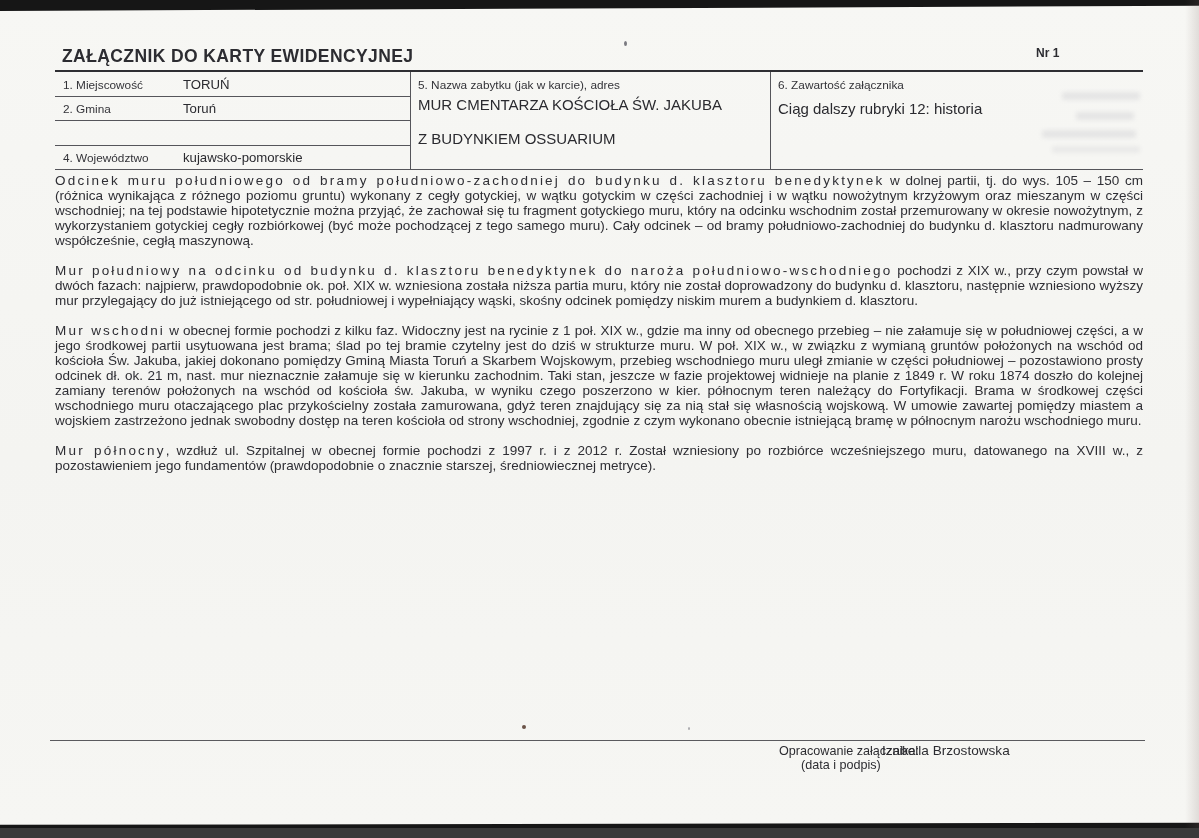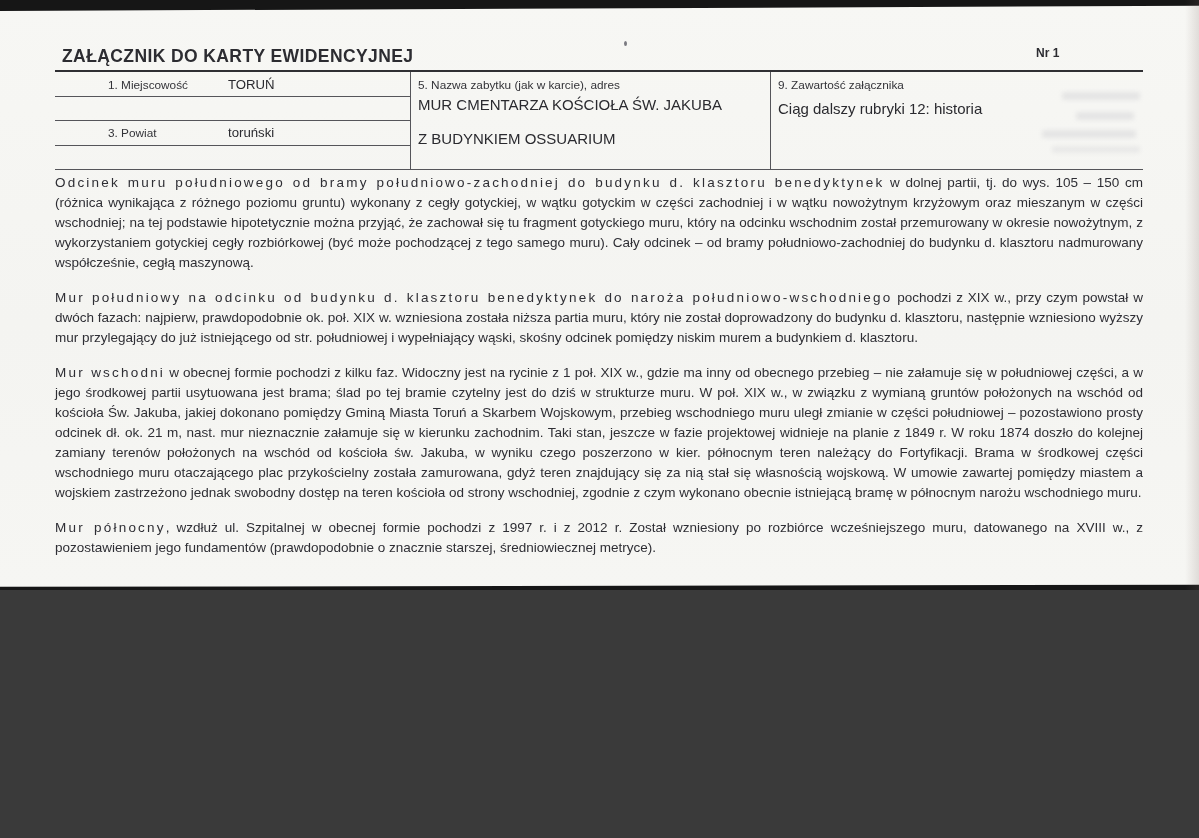--- a/index.html
+++ b/index.html
@@ -1,17 +1,17 @@
 <!DOCTYPE html>
 <html lang="pl"><head>
 <meta charset="utf-8">
 <style>
   html,body { margin:0; padding:0; background:#3a3a3a; }
   .scan {
-    position:relative; width:1199px; height:590px; overflow:hidden;
+    position:relative; width:1199px; height:828px; overflow:hidden;
     background:linear-gradient(180deg,#f7f7f4 0%,#f4f4f1 55%,#f6f6f3 100%);
     font-family:"Liberation Sans", sans-serif;
     color:#2c2c31;
   }
   
   .bar-top { position:absolute; top:0; left:0; width:1199px; height:11px; background:#161616;
              clip-path:polygon(0 0,100% 0,100% 52%,0 100%); }
   .bar-bottom { position:absolute; bottom:0; left:0; width:1199px; height:7px; background:#161616;
                 clip-path:polygon(0 55%,100% 25%,100% 100%,0 100%); }
   .edge-right { position:absolute; top:0; right:0; width:14px; height:838px;
@@ -24,30 +24,30 @@
 
   
   .line { position:absolute; background:#55555a; }
   .tbl-bottom { left:55px; top:169px; width:1088px; height:1px; }
   .v1 { left:410px; top:72px; width:1px; height:97px; }
   .v2 { left:770px; top:72px; width:1px; height:97px; }
   .sep1 { left:55px; top:96px;  width:355px; height:1px; }
   .sep2 { left:55px; top:120px; width:355px; height:1px; }
   .sep3 { left:55px; top:145px; width:355px; height:1px; }
 
-  .frow { position:absolute; left:55px; width:355px; height:24px;margin-left:45px; }
+  .frow { position:absolute; left:55px; width:355px; height:24px; }
   .frow .lbl { position:absolute; left:8px;  top:6px; font-size:11.8px; color:#333338; white-space:nowrap; }
   .frow .val { position:absolute; left:128px; top:5px; font-size:13.2px; color:#2a2a2f; white-space:nowrap; }
 
   .cell-lbl { position:absolute; font-size:11.8px; color:#333338; white-space:nowrap; }
   .cell-val { position:absolute; font-size:15px; color:#2a2a2f; white-space:nowrap; }
 
   
   .bodytext { position:absolute; left:55px; top:173px; width:1088px; }
-  .bodytext p { margin:0 0 15px 0; font-size:13.5px; line-height:20px; text-align:justify; color:#2e2e34; }
+  .bodytext p { margin:0 0 15px 0; font-size:13.5px; line-height:15px; text-align:justify; color:#2e2e34; }
   .bodytext .lead { letter-spacing:2.2px; }
 
   
   .rule-footer { position:absolute; left:50px; top:740px; width:1095px; height:1px; background:#5a5a5e; }
   .f-label  { position:absolute; left:779px; top:744px; font-size:12.6px; white-space:nowrap; }
   .f-hint   { position:absolute; left:801px; top:758px; font-size:12.6px; white-space:nowrap; }
   .f-author { position:absolute; left:882px; top:743px; font-size:13.6px; white-space:nowrap; }
 
   
   .ghost { position:absolute; background:#a9a9b3; opacity:.22; filter:blur(2px); border-radius:2px; }
@@ -77,30 +77,34 @@
   <div class="line v1"></div>
   <div class="line v2"></div>
   <div class="line sep1"></div>
   <div class="line sep2"></div>
   <div class="line sep3"></div>
 
   <div class="frow" style="top:72px">
     <span class="lbl">1. Miejscowość</span>
     <span class="val">TORUŃ</span>
   </div>
-  <div class="frow" style="top:120px">
-    <span class="lbl">3. Powiat</span>
-    <span class="val">toruński</span>
+  <div class="frow" style="top:96px">
+    <span class="lbl">2. Gmina</span>
+    <span class="val">Toruń</span>
+  </div>
+  <div class="frow" style="top:145px">
+    <span class="lbl">4. Województwo</span>
+    <span class="val">kujawsko-pomorskie</span>
   </div>
 
   <div class="cell-lbl" style="left:418px; top:78px">5. Nazwa zabytku (jak w karcie), adres</div>
   <div class="cell-val" style="left:418px; top:96px">MUR CMENTARZA KOŚCIOŁA ŚW. JAKUBA</div>
   <div class="cell-val" style="left:418px; top:130px">Z BUDYNKIEM OSSUARIUM</div>
 
-  <div class="cell-lbl" style="left:778px; top:78px">9. Zawartość załącznika</div>
+  <div class="cell-lbl" style="left:778px; top:78px">6. Zawartość załącznika</div>
   <div class="cell-val" style="left:778px; top:100px">Ciąg dalszy rubryki 12: historia</div>
 
   <div class="bodytext">
     <p>
       <span class="lead">Odcinek muru południowego od bramy południowo-zachodniej do budynku d. klasztoru benedyktynek</span><span> w dolnej partii, tj. do wys. 105 – 150 cm (różnica wynikająca z różnego poziomu gruntu) wykonany z cegły gotyckiej, w wątku gotyckim w części zachodniej i w wątku nowożytnym krzyżowym oraz mieszanym w części wschodniej; na tej podstawie hipotetycznie można przyjąć, że zachował się tu fragment gotyckiego muru, który na odcinku wschodnim został przemurowany w okresie nowożytnym, z wykorzystaniem gotyckiej cegły rozbiórkowej (być może pochodzącej z tego samego muru). Cały odcinek – od bramy południowo-zachodniej do budynku d. klasztoru nadmurowany współcześnie, cegłą maszynową.</span>
     </p>
     <p>
       <span class="lead">Mur południowy na odcinku od budynku d. klasztoru benedyktynek do naroża południowo-wschodniego</span><span> pochodzi z XIX w., przy czym powstał w dwóch fazach: najpierw, prawdopodobnie ok. poł. XIX w. wzniesiona została niższa partia muru, który nie został doprowadzony do budynku d. klasztoru, następnie wzniesiono wyższy mur przylegający do już istniejącego od str. południowej i wypełniający wąski, skośny odcinek pomiędzy niskim murem a budynkiem d. klasztoru.</span>
     </p>
     <p>

